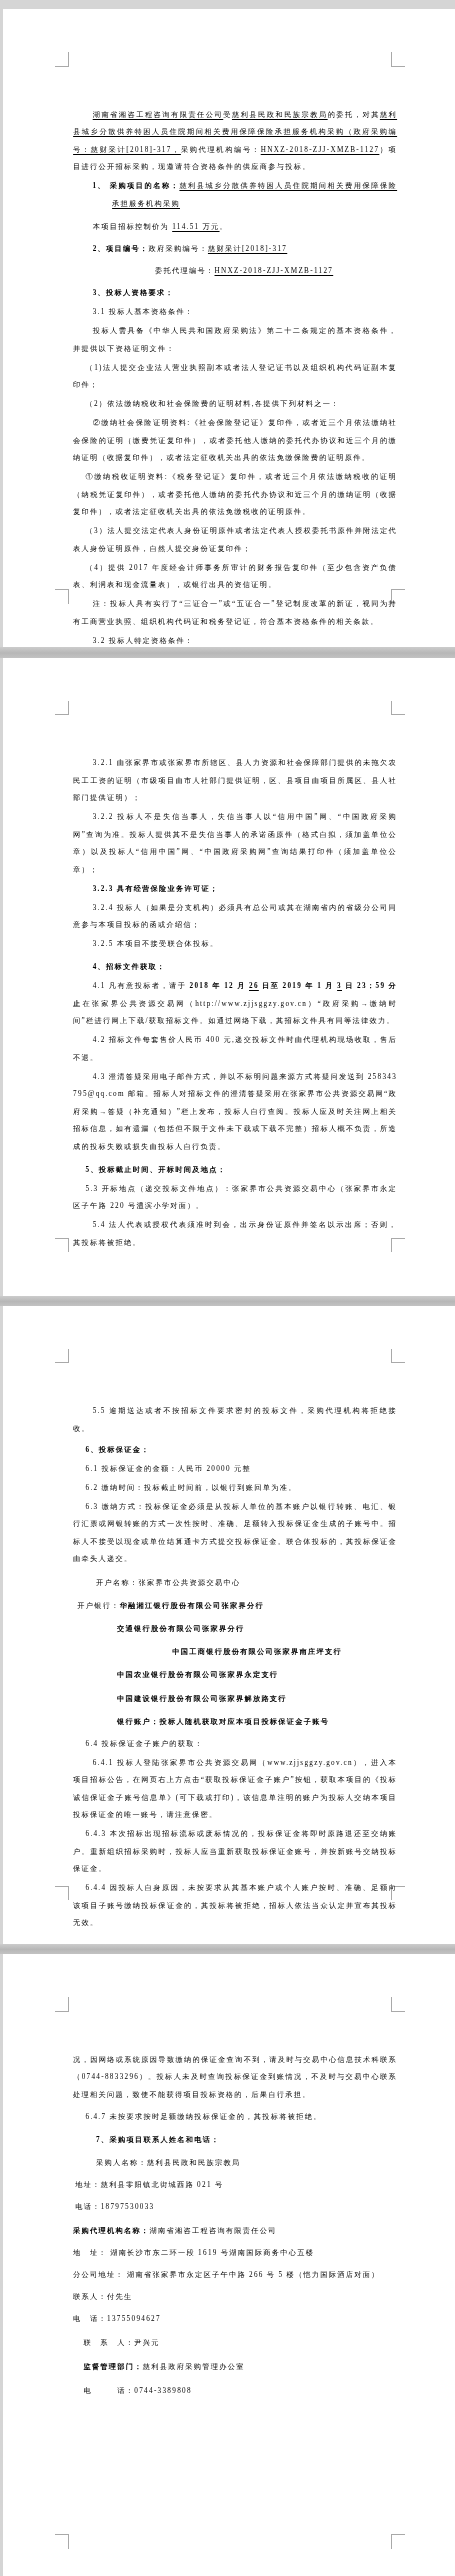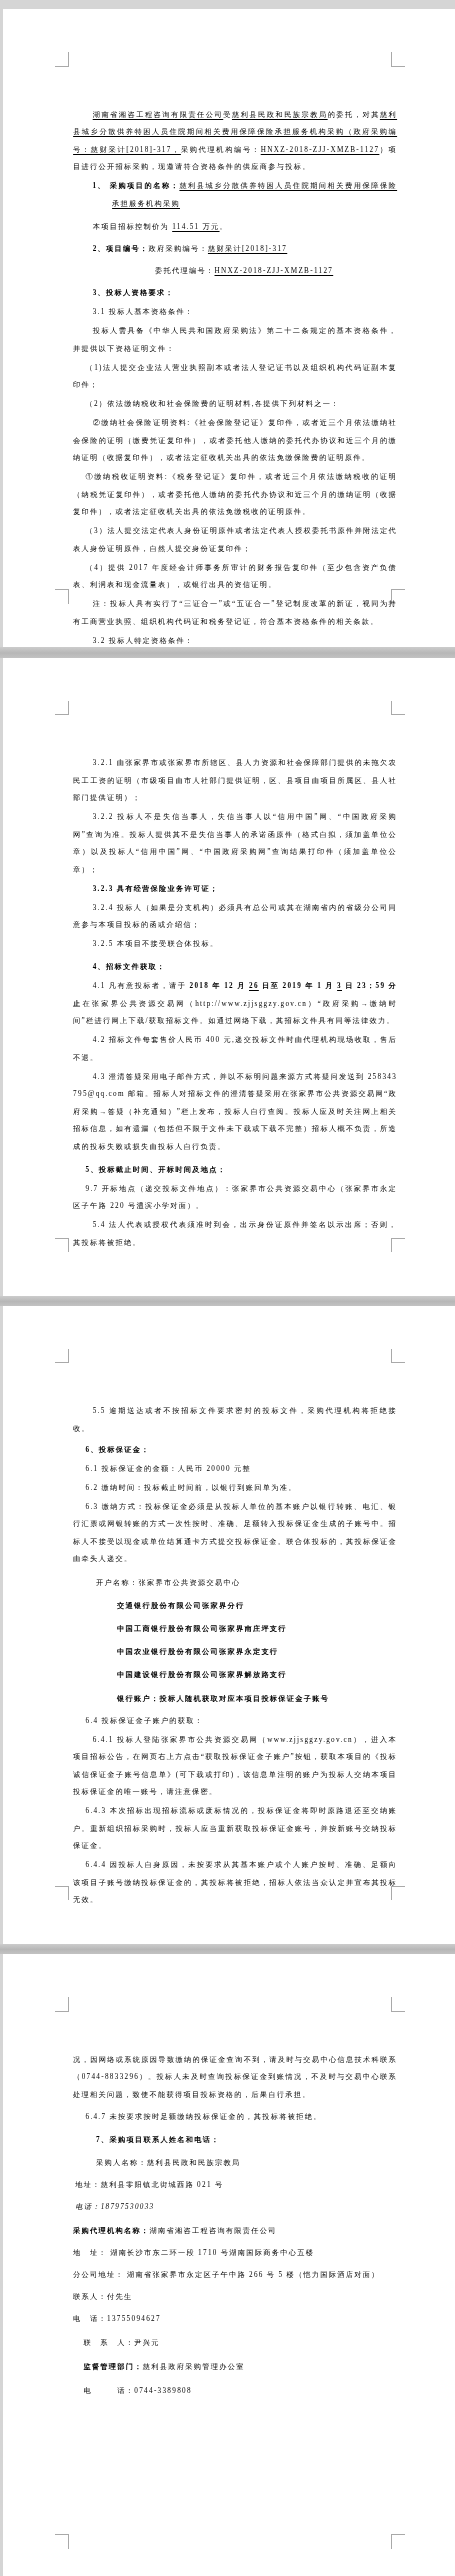--- a/index.html
+++ b/index.html
@@ -82,39 +82,40 @@
           <p class="blk j" style="text-indent: 19.6px;"><span>3.2.1 由张家界市或张家界市所辖区、县人力资源和社会保障部门提供的未拖欠农民工工资的证明（市级项目由市人社部门提供证明，区、县项目由项目所属区、县人社部门提供证明）；</span></p>
           <p class="blk j" style="text-indent: 19.6px;"><span>3.2.2 投标人不是失信当事人，失信当事人以“信用中国”网、“中国政府采购网”查询为准。投标人提供其不是失信当事人的承诺函原件（格式自拟，须加盖单位公章）以及投标人“信用中国”网、“中国政府采购网”查询结果打印件（须加盖单位公章）；</span></p>
           <p class="blk" style="text-indent: 19.6px; font-weight: bold;"><span>3.2.3 具有经营保险业务许可证；</span></p>
           <p class="blk j" style="text-indent: 19.6px;"><span>3.2.4 投标人（如果是分支机构）必须具有总公司或其在湖南省内的省级分公司同意参与本项目投标的函或介绍信；</span></p>
           <p class="blk" style="text-indent: 19.6px;"><span>3.2.5 本项目不接受联合体投标。</span></p>
           <p class="blk" style="text-indent: 19.6px; margin-top: 5.7px;"><span class="b">4、招标文件获取：</span></p>
           <p class="blk j" style="text-indent: 19.6px;"><span>4.1 凡有意投标者，请于 </span><span class="b">2018 年 12 月 </span><span class="b u">26</span><span class="b"> 日至 2019 年 1 月 </span><span class="b u">3</span><span class="b"> 日 23：59 分</span><span class="b">止</span><span>在张家界公共资源交易网（http://www.zjjsggzy.gov.cn）“政府采购→缴纳时间”栏进行网上下载/获取招标文件。如通过网络下载，其招标文件具有同等法律效力。</span></p>
           <p class="blk j" style="text-indent: 19.6px;"><span>4.2 招标文件每套售价人民币 400 元,递交投标文件时由代理机构现场收取，售后不退。</span></p>
           <p class="blk j" style="text-indent: 19.6px;"><span>4.3 澄清答疑采用电子邮件方式，并以不标明问题来源方式将疑问发送到 258343795@qq.com 邮箱。招标人对招标文件的澄清答疑采用在张家界市公共资源交易网“政府采购→答疑（补充通知）”栏上发布，投标人自行查阅。投标人应及时关注网上相关招标信息，如有遗漏（包括但不限于文件未下载或下载不完整）招标人概不负责，所造成的投标失败或损失由投标人自行负责。</span></p>
           <p class="blk" style="text-indent: 12.4px; margin-top: 5.7px;"><span class="b">5、投标截止时间、开标时间及地点：</span></p>
-          <p class="blk j" style="text-indent: 12.4px;"><span>9.7 开标地点（递交投标文件地点）：张家界市公共资源交易中心（张家界市永定区子午路 220 号澧滨小学对面）。</span></p>
+          <p class="blk j" style="text-indent: 12.4px;"><span>5.3 开标地点（递交投标文件地点）：张家界市公共资源交易中心（张家界市永定区子午路 220 号澧滨小学对面）。</span></p>
           <p class="blk j" style="text-indent: 19.6px;"><span>5.4 法人代表或授权代表须准时到会，出示身份证原件并签名以示出席；否则，其投标将被拒绝。</span></p>
         </div>
       </div>
       <div class="page-gap"></div>
       <div class="page">
         <div class="mark tl"></div>
         <div class="mark tr"></div>
         <div class="mark bl"></div>
         <div class="mark br"></div>
         <div class="content">
           <p class="blk j" style="text-indent: 19.6px;"><span>5.5 逾期送达或者不按招标文件要求密封的投标文件，采购代理机构将拒绝接收。</span></p>
           <p class="blk" style="text-indent: 12.4px; margin-top: 3.6px;"><span class="b">6、投标保证金：</span></p>
           <p class="blk" style="text-indent: 12.4px;"><span>6.1 投标保证金的金额：人民币 20000 元整</span></p>
           <p class="blk" style="text-indent: 12.4px;"><span>6.2 缴纳时间：投标截止时间前，以银行到账回单为准。</span></p>
           <p class="blk j" style="text-indent: 12.4px;"><span>6.3 缴纳方式：投标保证金必须是从投标人单位的基本账户以银行转账、电汇、银行汇票或网银转账的方式一次性按时、准确、足额转入投标保证金生成的子账号中。招标人不接受以现金或单位结算通卡方式提交投标保证金。联合体投标的，其投标保证金由牵头人递交。</span></p>
           <p class="blk" style="text-indent: 23px; margin-top: 5.7px;"><span>开户名称：张家界市公共资源交易中心</span></p>
+          <p class="blk" style="text-indent: 4.1px; margin-top: 5.7px;"><span>开户银行：</span><span class="b">华融湘江银行股份有限公司张家界分行</span></p>
           <p class="blk" style="text-indent: 44px; margin-top: 5.7px;"><span class="b">交通银行股份有限公司张家界分行</span></p>
-          <p class="blk" style="text-indent: 44px; margin-top: 5.7px;"><span class="b">中国工商银行股份有限公司张家界南庄坪支行</span></p>
+          <p class="blk" style="text-indent: 44px; margin-top: 5.7px; text-align: center;"><span class="b">中国工商银行股份有限公司张家界南庄坪支行</span></p>
           <p class="blk" style="text-indent: 44px; margin-top: 5.7px;"><span class="b">中国农业银行股份有限公司张家界永定支行</span></p>
           <p class="blk" style="text-indent: 44px; margin-top: 5.7px;"><span class="b">中国建设银行股份有限公司张家界解放路支行</span></p>
           <p class="blk" style="text-indent: 44px; margin-top: 5.7px;"><span class="b">银行账户：</span><span class="b">投标人随机获取对应本项目投标保证金子账号</span></p>
           <p class="blk" style="text-indent: 12.4px; margin-top: 4.6px;"><span>6.4 投标保证金子账户的获取：</span></p>
           <p class="blk j" style="text-indent: 19.6px;"><span>6.4.1 投标人登陆张家界市公共资源交易网（www.zjjsggzy.gov.cn），进入本项目招标公告，在网页右上方点击“获取投标保证金子账户”按钮，获取本项目的《投标诚信保证金子账号信息单》(可下载或打印)，该信息单注明的账户为投标人交纳本项目投标保证金的唯一账号，请注意保密。</span></p>
           <p class="blk j" style="text-indent: 12.4px;"><span>6.4.3 本次招标出现招标流标或废标情况的，投标保证金将即时原路退还至交纳账户。重新组织招标采购时，投标人应当重新获取投标保证金账号，并按新账号交纳投标保证金。</span></p>
           <p class="blk j" style="text-indent: 12.4px;"><span>6.4.4 因投标人自身原因，未按要求从其基本账户或个人账户按时、准确、足额向该项目子账号缴纳投标保证金的，其投标将被拒绝，招标人依法当众认定并宣布其投标无效。</span></p>
         </div>
       </div>
       <div class="page-gap"></div>
@@ -122,23 +123,23 @@
         <div class="mark tl"></div>
         <div class="mark tr"></div>
         <div class="mark bl"></div>
         <div class="mark br"></div>
         <div class="content">
           <p class="blk j" style="text-indent: 0px;"><span>况，因网络或系统原因导致缴纳的保证金查询不到，请及时与交易中心信息技术科联系（0744-8833296）。投标人未及时查询投标保证金到账情况，不及时与交易中心联系处理相关问题，致使不能获得项目投标资格的，后果自行承担。</span></p>
           <p class="blk" style="text-indent: 12.4px; margin-top: 4.6px;"><span>6.4.7 未按要求按时足额缴纳投标保证金的，其投标将被拒绝。</span></p>
           <p class="blk" style="text-indent: 23px; margin-top: 5.7px;"><span class="b">7、采购项目联系人姓名和电话：</span></p>
           <p class="blk" style="text-indent: 23px; margin-top: 5.7px;"><span>采购人名称：慈利县民政和民族宗教局</span></p>
           <p class="blk" style="text-indent: 2.1px; margin-top: 4.6px;"><span>地址：慈利县零阳镇北街城西路 021 号</span></p>
-          <p class="blk" style="text-indent: 2.1px; margin-top: 4.6px; font-style: italic;"><span>电话：18797530033</span></p>
+          <p class="blk" style="text-indent: 2.1px; margin-top: 4.6px;"><span>电话：18797530033</span></p>
           <p class="blk" style="text-indent: 0px; margin-top: 5.7px;"><span class="b">采购代理机构名称：</span><span>湖南省湘咨工程咨询有限责任公司</span></p>
-          <p class="blk" style="text-indent: 0px; margin-top: 4.6px;"><span>地　址： 湖南长沙市东二环一段 1710 号湖南国际商务中心五楼</span></p>
+          <p class="blk" style="text-indent: 0px; margin-top: 4.6px;"><span>地　址： 湖南长沙市东二环一段 1619 号湖南国际商务中心五楼</span></p>
           <p class="blk" style="text-indent: 0px; margin-top: 4.6px;"><span>分公司地址： 湖南省张家界市永定区子午中路 266 号 5 楼（恺力国际酒店对面）</span></p>
           <p class="blk" style="text-indent: 0px; margin-top: 4.6px;"><span>联系人：付先生</span></p>
           <p class="blk" style="text-indent: 0px; margin-top: 4.6px;"><span>电　话：13755094627</span></p>
           <p class="blk" style="text-indent: 10.3px; margin-top: 6.7px;"><span>联　系　人：尹兴元</span></p>
           <p class="blk" style="text-indent: 10.3px; margin-top: 6.7px;"><span class="b">监督管理部门：</span><span>慈利县政府采购管理办公室</span></p>
           <p class="blk" style="text-indent: 10.3px; margin-top: 6.7px;"><span>电　　　话：0744-3389808</span></p>
         </div>
       </div>
     </div>
 </div>

